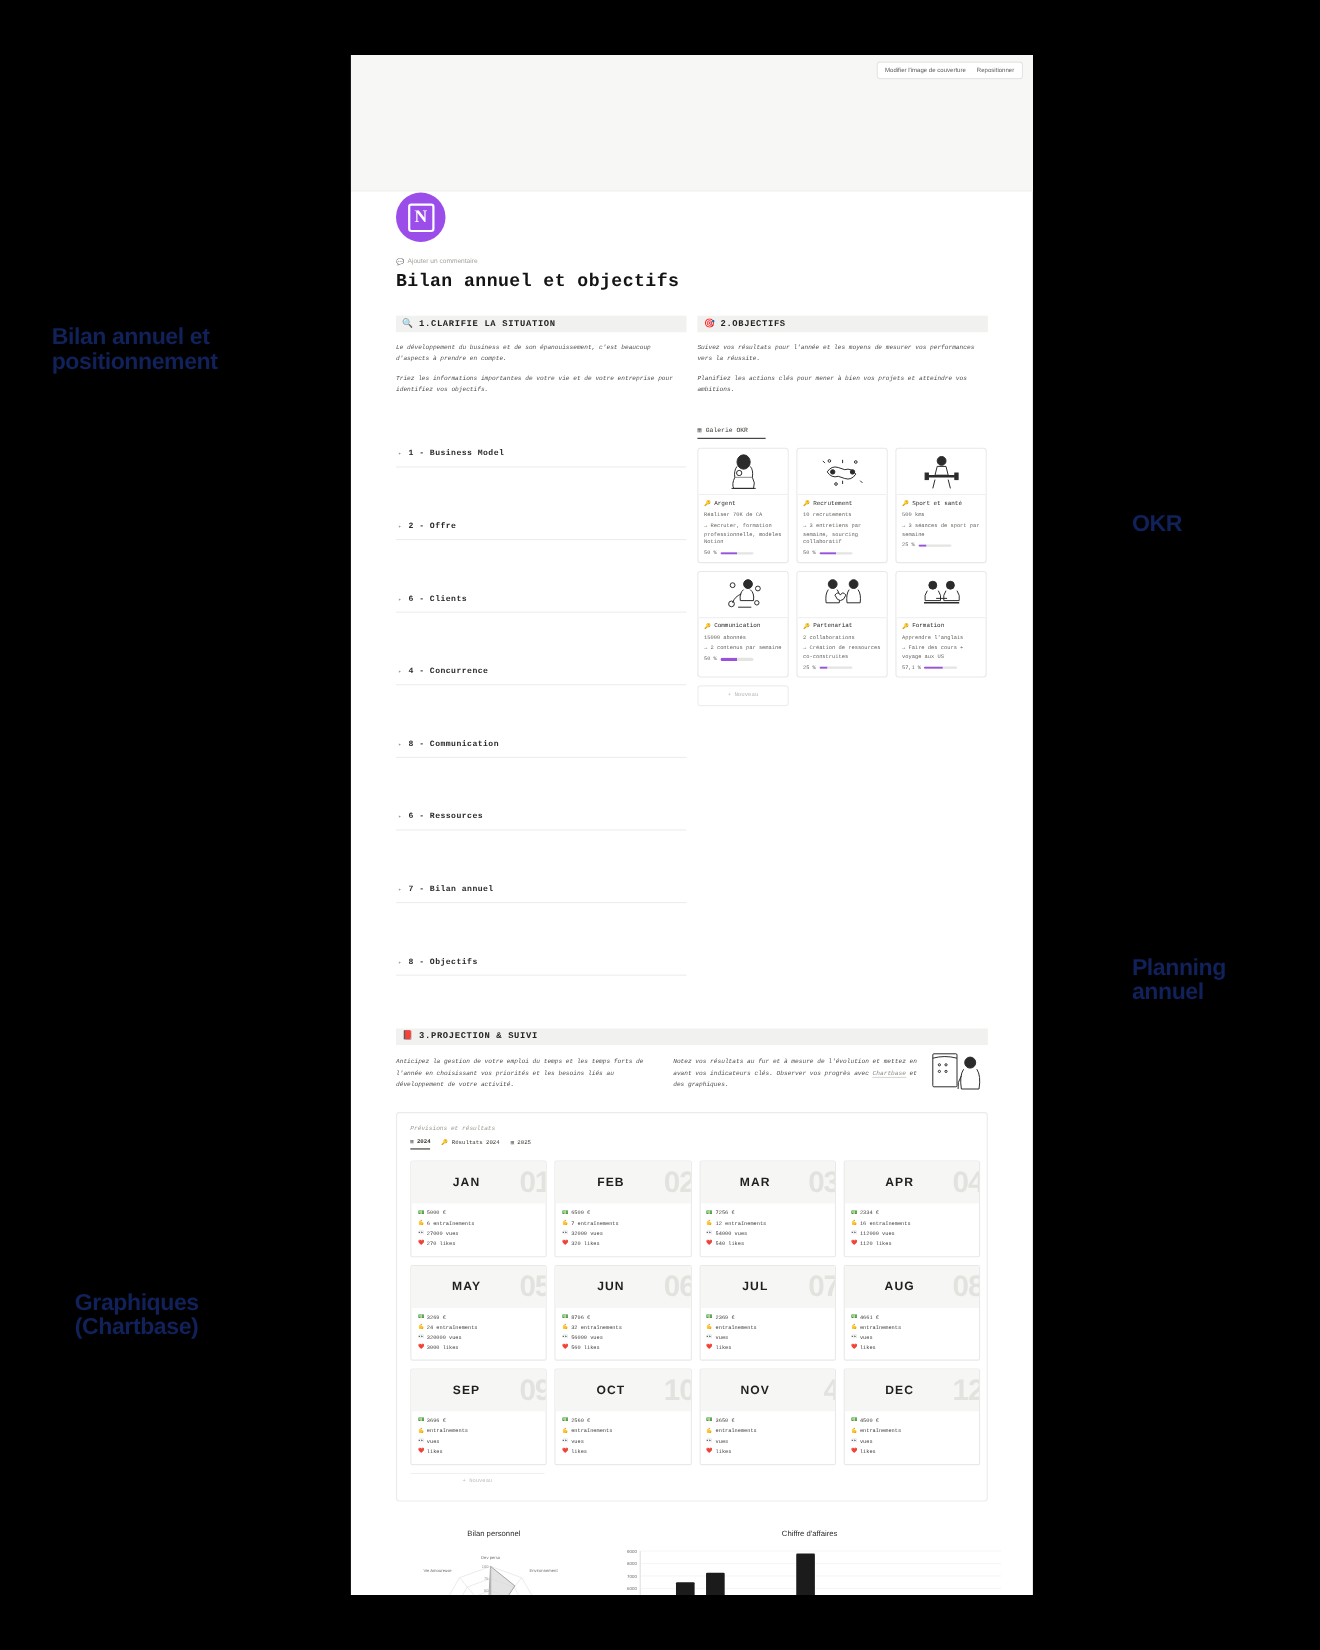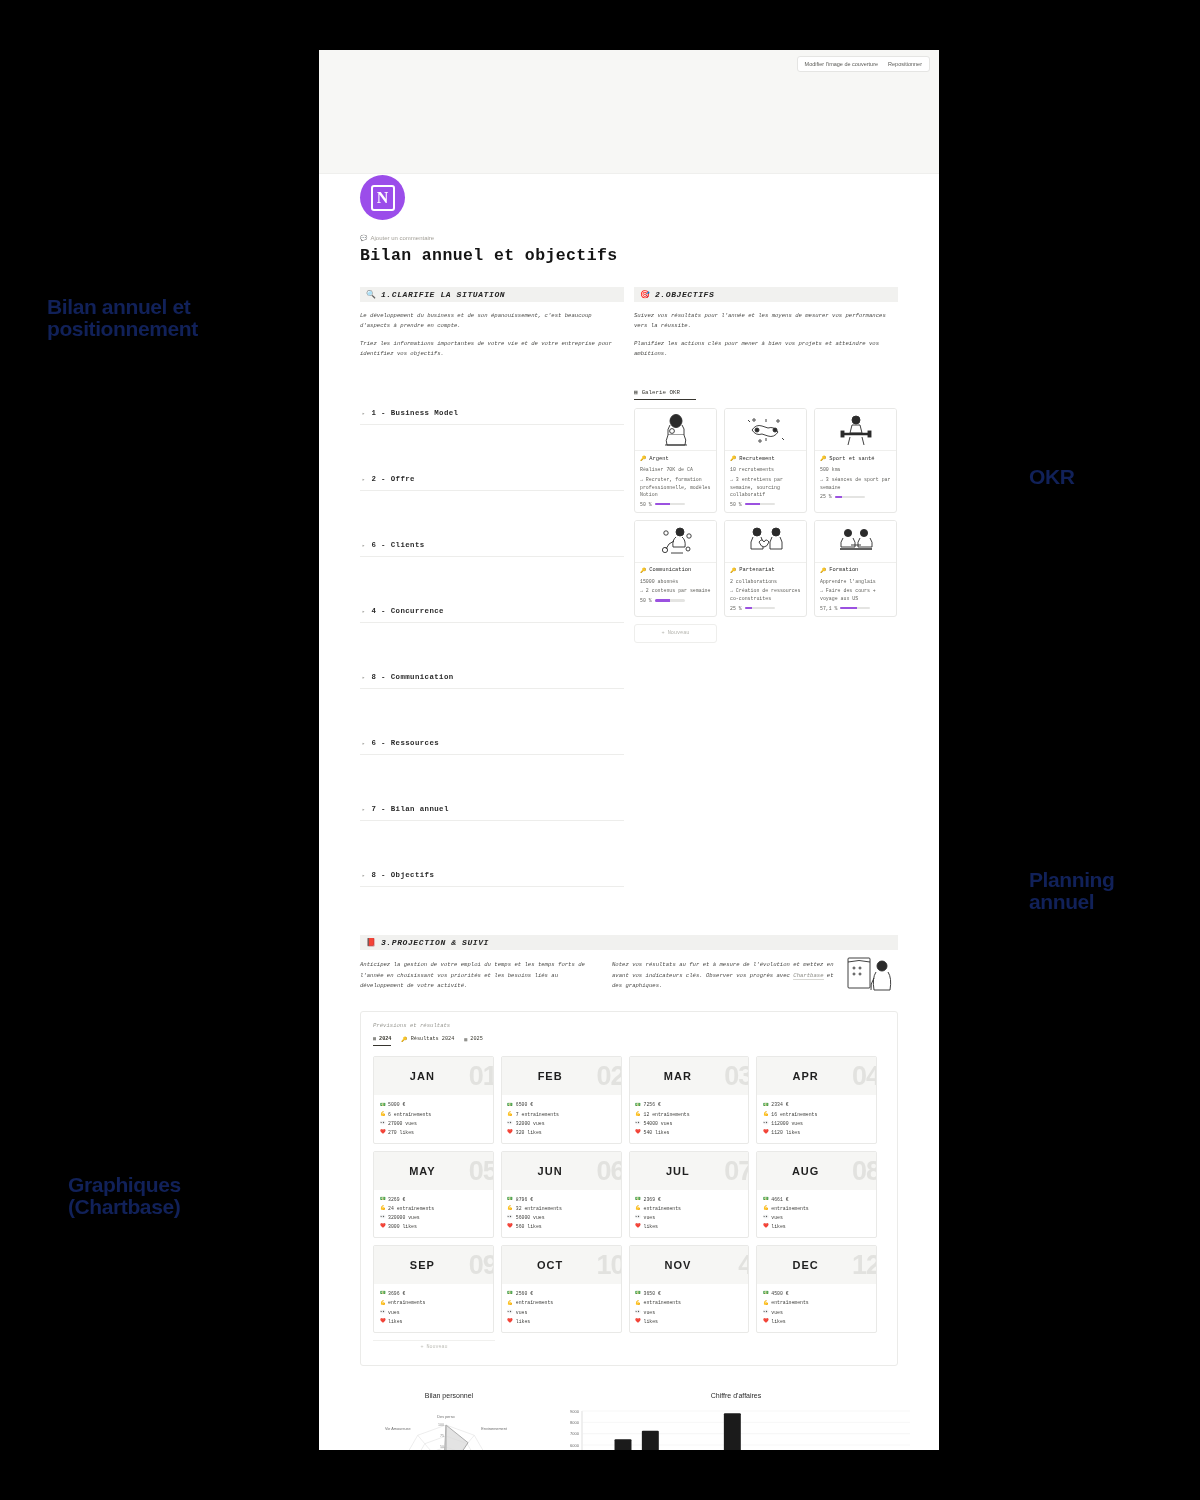--- a/index.html
+++ b/index.html
@@ -116,21 +116,20 @@
   .sec-head {
     display: flex; align-items: center; gap: 5px;
     background: #f1f1ef;
     padding: 3px 6px;
     margin-bottom: 9px;
   }
   .sec-head .emj { font-size: 8px; line-height: 1; }
   .sec-head .lbl {
     font-size: 8px; font-weight: 700; color: #242424;
     letter-spacing: 0.6px;
-    font-style: italic;
   }
 
   .para {
     font-size: 5.6px;
     line-height: 1.85;
     color: #4b4b48;
     font-style: italic;
     margin-bottom: 7px;
   }
 
@@ -203,21 +202,21 @@
   .sec3-ill {
     position: absolute; right: -4px; top: -8px;
     width: 60px; height: 48px;
   }
 
   
   .cal-wrap {
     margin-top: 20px;
     border: 1px solid #ebebe9;
     border-radius: 3px;
-    padding: 10px 20px 12px 12px;
+    padding: 10px 6px 12px 12px;
   }
   .cal-title { font-size: 5.6px; color: #9a9a94; font-style: italic; margin-bottom: 6px; }
   .cal-tabs { display: flex; gap: 10px; align-items: center; margin-bottom: 10px; }
   .cal-tab { display: flex; align-items: center; gap: 3px; font-size: 5.2px; color: #39382f; padding-bottom: 3px; }
   .cal-tab.active { border-bottom: 1.4px solid #37352f; font-weight: 700; }
   .cal-tab .ic { font-size: 5px; color: #70706b; }
 
   .month-grid { display: grid; grid-template-columns: repeat(4, 1fr); gap: 7px; }
   .m-card { border: 1px solid #e9e9e7; border-radius: 2px; background: #fff; overflow: hidden; }
   .m-head {

